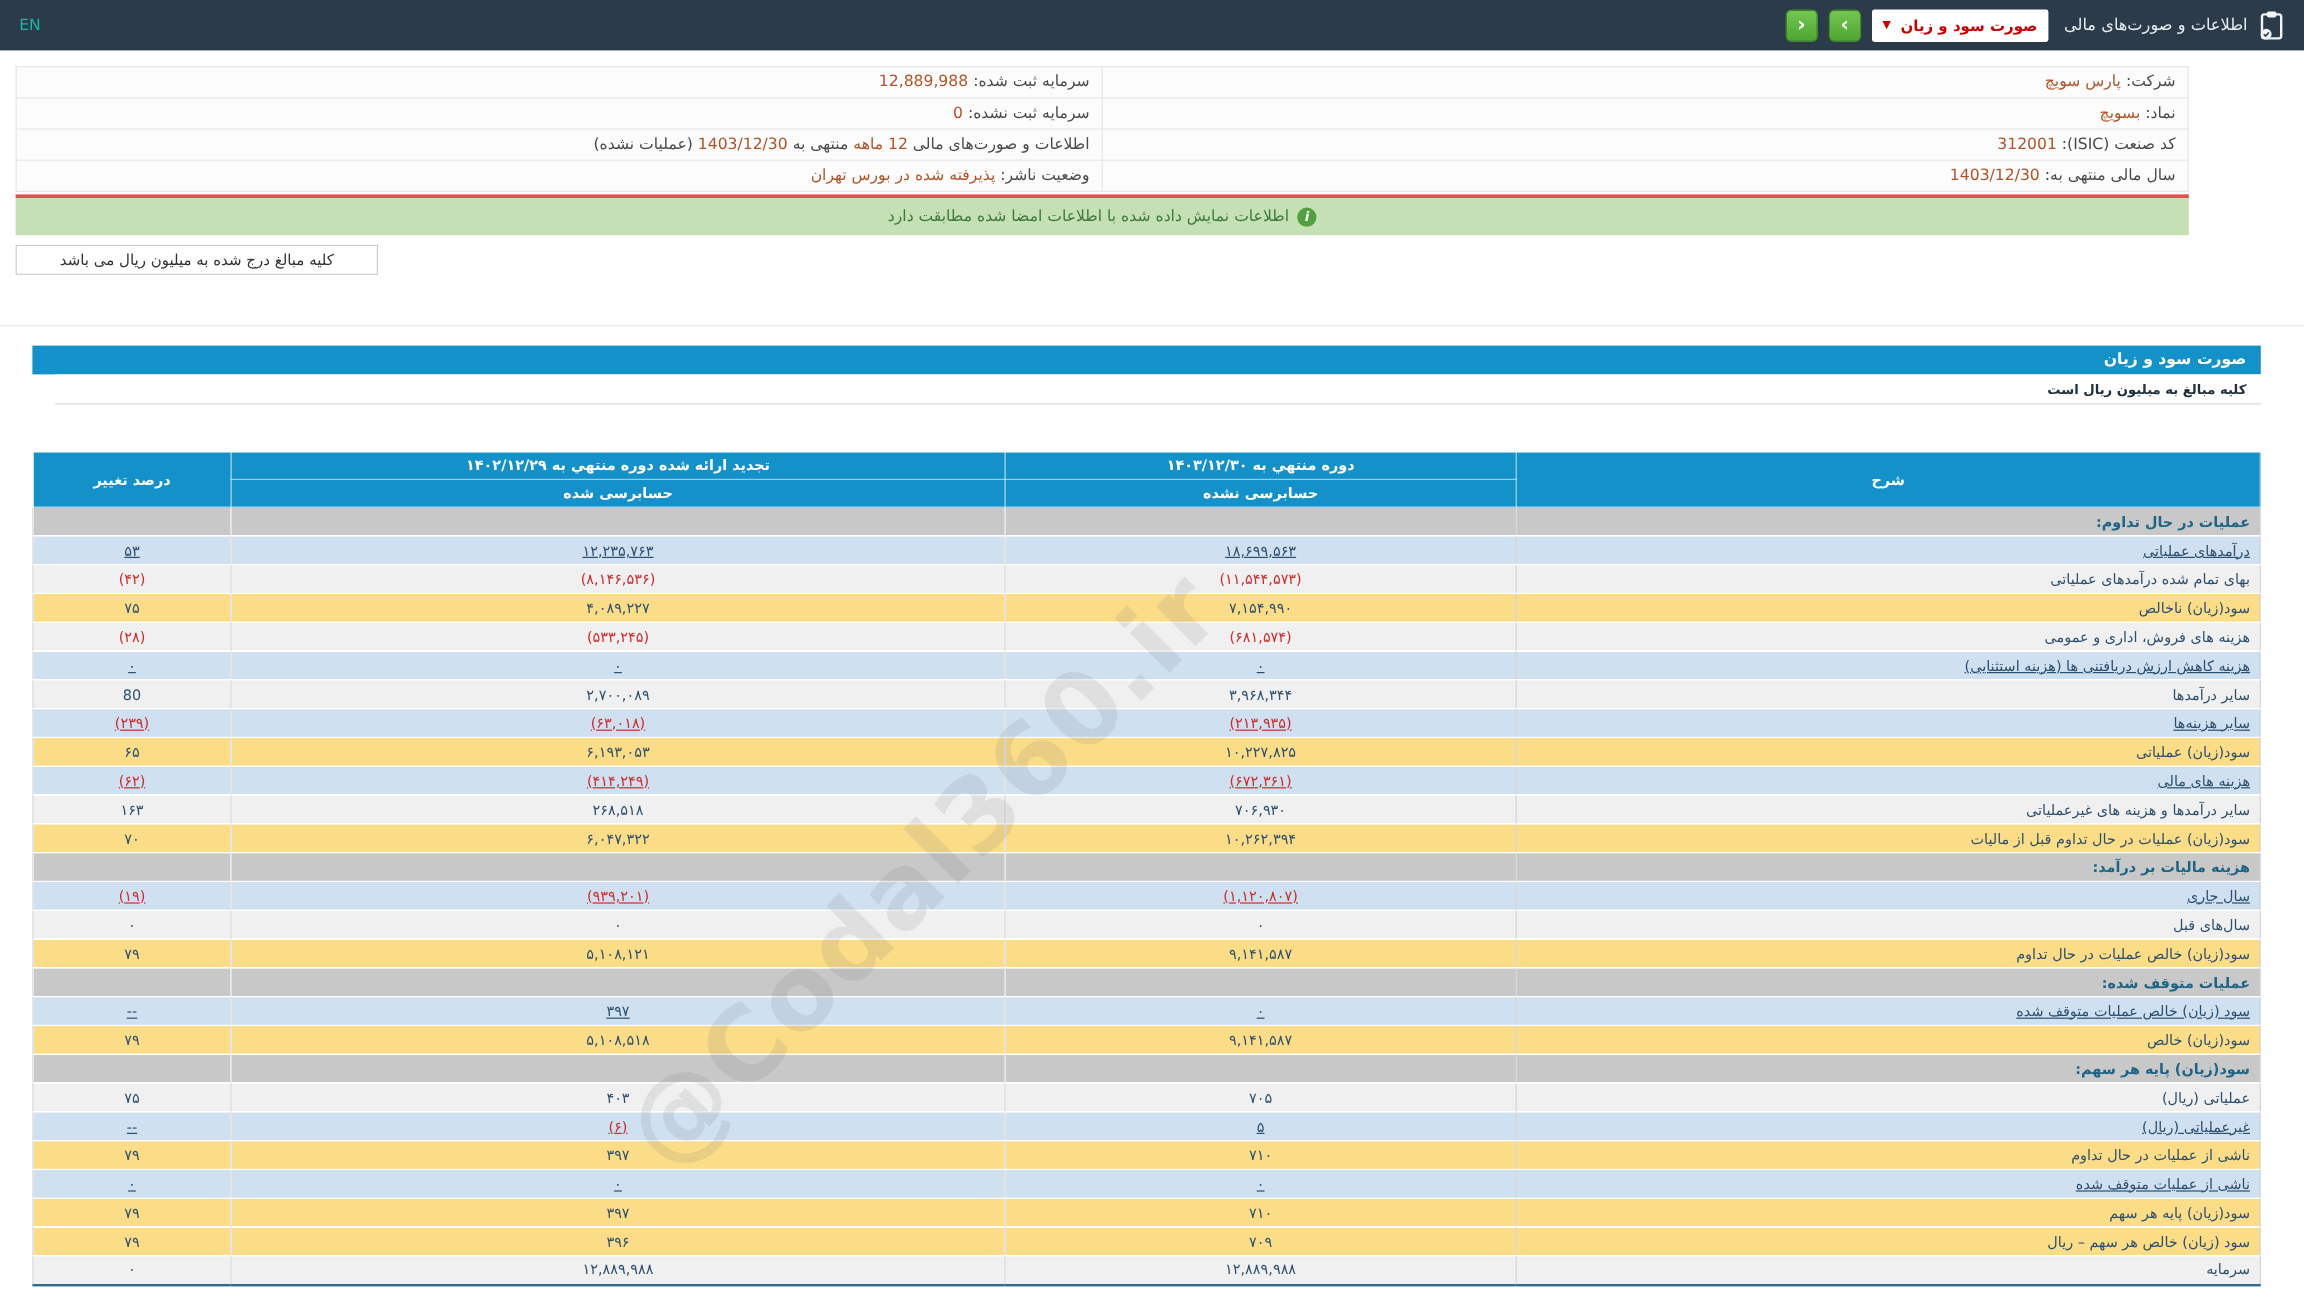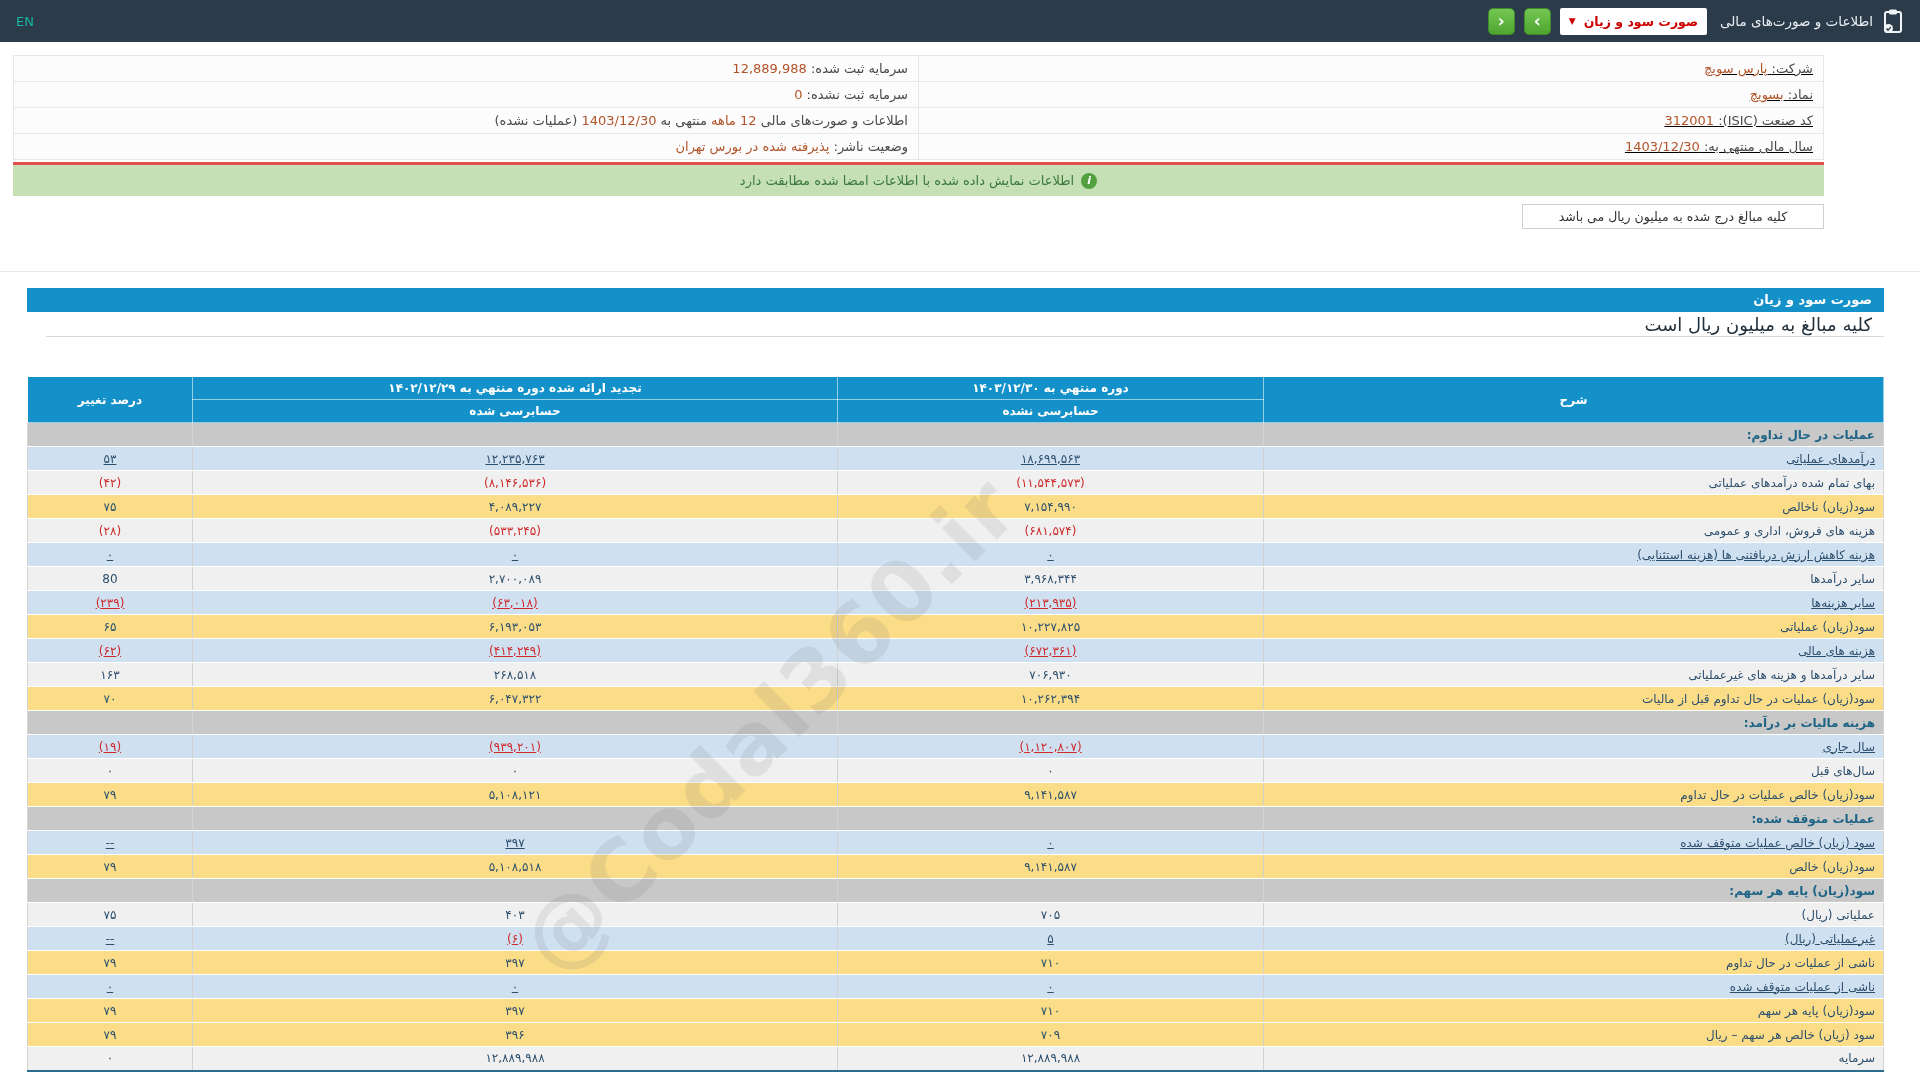--- a/index.html
+++ b/index.html
@@ -19,40 +19,40 @@
   .navbtn { width: 27px; height: 27px; border: 1px solid #3f8c28; border-radius: 5px;
     background: linear-gradient(#74c653, #4ea52f); color: #fff; font-size: 17px; font-weight: bold;
     line-height: 25px; text-align: center; cursor: pointer; font-family: "DejaVu Sans", sans-serif; }
   .en-link { margin-right: auto; color: #14b8a6; font-size: 13px; text-decoration: none; cursor: pointer; }
 
   
   .info-wrap { margin: 13px 96px 0 13px; width: 1811px; }
   .info-table { width: 100%; border-collapse: collapse; background: #fcfcfc; }
   .info-table td { border: 1px solid #e7e7e7; height: 26px; padding: 0 10px;
     font-size: 13px; text-align: right; white-space: nowrap; }
-  .info-table td.right-cell { width: 50%; text-decoration: underline; }
+  .info-table td.right-cell { width: 50%; }
   .info-table .lbl { color: #4a4a4a; }
   .info-table .val { color: var(--c-orange, #b15429); }
   .redline { height: 3px; background: var(--c-redline, #e34f4f); margin-top: 2px; }
   .notice { height: 31px; background: var(--c-notice, #c4e0b4); display: flex; align-items: center;
     justify-content: center; gap: 7px; }
   .notice .txt { color: #3c7a3c; font-size: 13px; }
   .info-icon { width: 16px; height: 16px; border-radius: 50%; background: #52a13e; color: #fff;
     font-size: 11px; font-weight: bold; font-style: italic; display: inline-flex;
     align-items: center; justify-content: center; }
-  .unit-note-row { display: flex; margin-top: 8px; }
+  .unit-note-row { display: flex; justify-content: flex-end; margin-top: 8px; }
   .unit-note { width: 302px; height: 25px; background: #fff; border: 1px solid #cfcfcf;
     color: #333; font-size: 12.5px; display: flex; align-items: center; justify-content: center; }
 
   
   .content-sep { margin-top: 42px; border-top: 1px solid #e8e8e8; }
   .content { position: relative; margin: 16px 36px 0 27px; }
   .stmt-title { background: var(--c-teal, #1591c9); color: #fff; font-weight: bold;
     font-size: 13px; height: 24px; line-height: 24px; padding: 0 12px; text-align: right; }
-  .stmt-sub { background: #fff; color: #20303c; font-weight: normal; font-size: 18px;
+  .stmt-sub { background: #fff; color: #20303c; font-weight: bold; font-size: 11px;
     height: 25px; line-height: 25px; padding: 0 12px; text-align: right;
     border-bottom: 1px solid #d8d8d8; width: 99%; }
 
   .stmt-table { border-collapse: collapse; width: 100%; table-layout: fixed; margin-top: 39px; }
   .stmt-table th { background: var(--c-teal, #1591c9); color: #fff; font-size: 12px; font-weight: bold;
     height: 23px; border: 1px solid rgba(255,255,255,.55); text-align: center; }
   .stmt-table td { height: 24px; font-size: 12px; color: #2d4f6e;
     border-left: 1px solid #d2d2d2; border-right: 1px solid #d2d2d2;
     border-top: 1px solid #fff; border-bottom: 1px solid #fff;
     padding: 0 8px; white-space: nowrap; overflow: hidden; }

